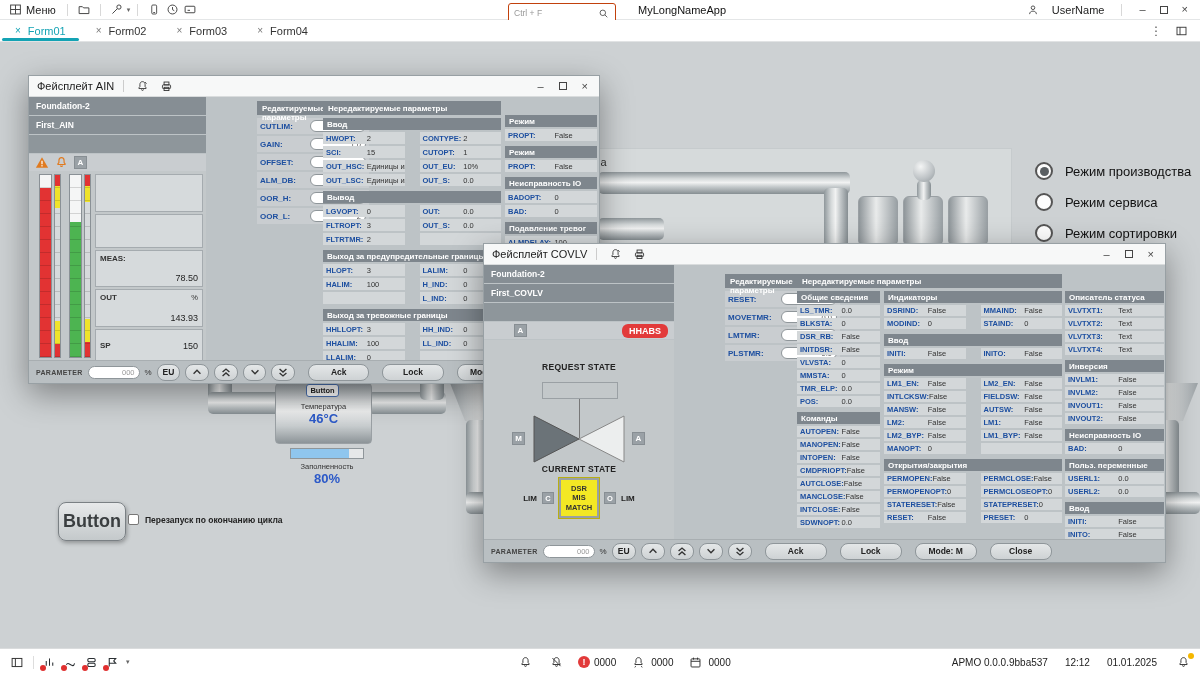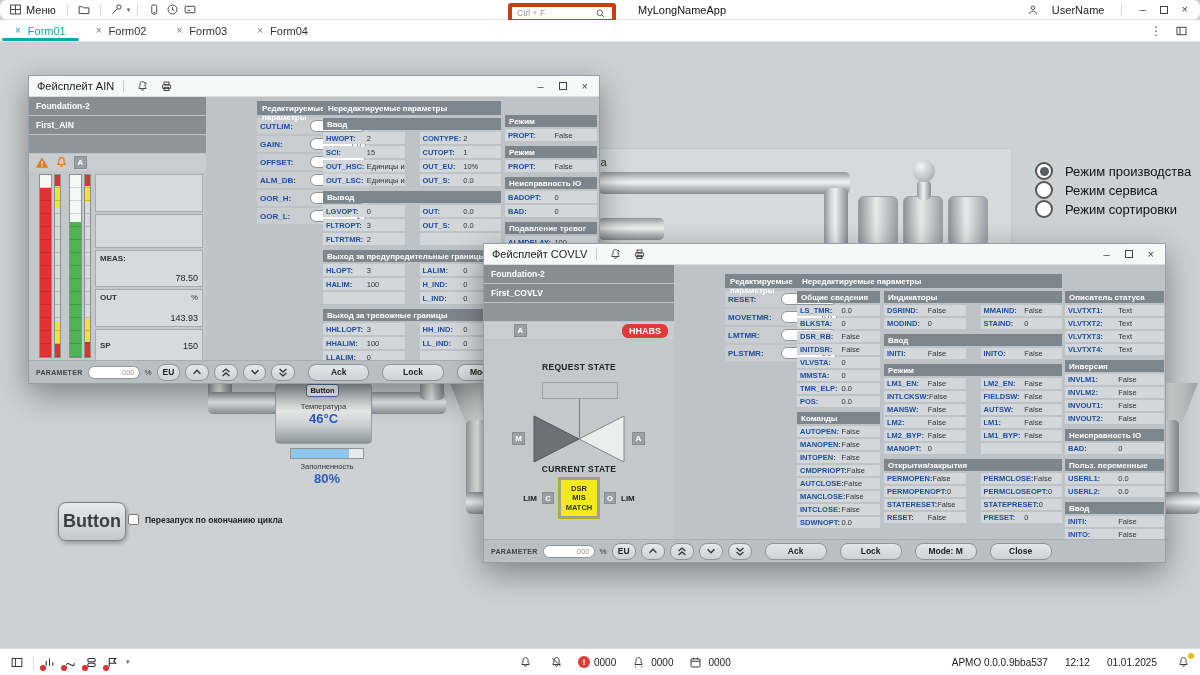--- a/index.html
+++ b/index.html
@@ -1,26 +1,26 @@
 <!DOCTYPE html>
 <html><head>
 <meta charset="utf-8">
 <style>
 *{margin:0;padding:0;box-sizing:border-box;font-family:"Liberation Sans",sans-serif;}
 html,body{width:1200px;height:675px;}
 body{position:relative;overflow:hidden;background:#cdd1d3;}
 
 
-.topbar{position:absolute;top:0;left:0;right:0;height:20px;background:#fff;border-bottom:1px solid #e4e6e7;display:flex;align-items:center;z-index:40;padding:0 6px;border-radius:7px;}
+.topbar{position:absolute;top:0;left:0;right:0;height:20px;background:#fff;border-bottom:1px solid #e4e6e7;display:flex;align-items:center;z-index:40;padding:0 6px;}
 .tb-ico{width:18px;height:15px;display:flex;align-items:center;justify-content:center;}
 .tb-ico svg{stroke:#444;fill:none;stroke-width:1.2;}
 .tb-label{font-size:11px;color:#222;margin:0 4px 0 2px;}
 .tb-div{width:1px;height:12px;background:#d8d8d8;margin:0 7px;}
 .tb-chev{font-size:7px;color:#666;margin-left:1px;}
-.searchbox{position:absolute;left:508px;top:3px;width:108px;height:20px;border:4px solid #c2410c;border-radius:3px;display:flex;align-items:center;padding:0 3px 0 5px;background:#fff;}
+.searchbox{position:absolute;left:508px;top:3px;width:108px;height:20px;border:1px solid #c2410c;border-radius:3px;display:flex;align-items:center;padding:0 3px 0 5px;background:#fff;}
 .searchbox input{border:none;outline:none;flex:1;font-size:8.5px;color:#555;width:70px;background:transparent;}
 .searchbox input::placeholder{color:#999;}
 .appname{position:absolute;left:638px;top:0;height:20px;display:flex;align-items:center;font-size:11px;color:#111;}
 .tb-right{margin-left:auto;display:flex;align-items:center;gap:10px;padding-right:6px;}
 .username{font-size:11px;color:#222;}
 .winctl{display:flex;gap:14px;align-items:center;}
 .winctl .g{font-size:11px;color:#444;line-height:1;}
 .maxbox{width:8px;height:8px;border:1.2px solid #444;display:inline-block;}
 
 
@@ -42,21 +42,21 @@
 .sphere{position:absolute;width:22px;height:22px;border-radius:50%;background:radial-gradient(circle at 35% 30%,#f4f5f5,#bcc1c4 60%,#8f969a);}
 .funnel{position:absolute;width:58px;height:38px;background:linear-gradient(to right,#9aa1a5,#e5e7e7 50%,#9aa1a5);clip-path:polygon(0 0,100% 0,74% 100%,26% 100%);}
 .tank{position:absolute;left:275px;top:341px;width:97px;height:61px;border-radius:4px;border:1px solid #9aa0a4;background:linear-gradient(to bottom,#9aa1a5,#dcdfe0 30%,#f0f1f1 46%,#c6cbcd 72%,#8d9498);}
 .tank-btn{position:absolute;left:306px;top:342px;width:33px;height:13px;background:#fff;border:1px solid #4a70b0;border-radius:3px;font-size:7.5px;font-weight:bold;color:#222;display:flex;align-items:center;justify-content:center;}
 .tank-lbl{position:absolute;left:275px;top:360px;width:97px;text-align:center;font-size:7.5px;color:#333;}
 .tank-val{position:absolute;left:275px;top:369px;width:97px;text-align:center;font-size:13px;font-weight:bold;color:#2b59c8;}
 .pbar{position:absolute;left:290px;top:406px;width:74px;height:11px;border:1px solid #8f969a;background:#e6e8e9;}
 .pbar .fill{height:100%;background:#8fc6ee;}
 .pbar-lbl{position:absolute;left:278px;top:420px;width:98px;text-align:center;font-size:7.5px;color:#333;}
 .pbar-val{position:absolute;left:278px;top:429px;width:98px;text-align:center;font-size:13px;font-weight:bold;color:#2b59c8;}
-.radio-group{position:absolute;left:1035px;top:120px;display:flex;flex-direction:column;gap:1px;}
+.radio-group{position:absolute;left:1035px;top:120px;display:flex;flex-direction:column;gap:13px;}
 .radio-row{display:flex;align-items:center;gap:12px;}
 .radio-circ{width:18px;height:18px;border:2px solid #555;border-radius:50%;background:#fdfdfd;display:flex;align-items:center;justify-content:center;flex:none;}
 .radio-row.selected .radio-circ::after{content:'';width:9px;height:9px;border-radius:50%;background:#5a5f62;}
 .radio-lbl{font-size:13px;color:#111;}
 .bigbtn{position:absolute;left:58px;top:460px;width:68px;height:39px;border-radius:8px;border:1px solid #7a8084;background:linear-gradient(#e7e9ea,#c4c9cb);box-shadow:1px 2px 4px rgba(0,0,0,.3);font-size:18px;font-weight:bold;color:#3a3e40;display:flex;align-items:center;justify-content:center;}
 .chk-row{position:absolute;left:128px;top:472px;display:flex;align-items:center;gap:6px;}
 .chk{width:11px;height:11px;border:1px solid #777;background:#fff;border-radius:2px;flex:none;}
 .chk-lbl{font-size:8.5px;font-weight:bold;color:#222;}
 .fragment{position:absolute;left:598px;top:114px;font-size:11px;color:#333;}
 

